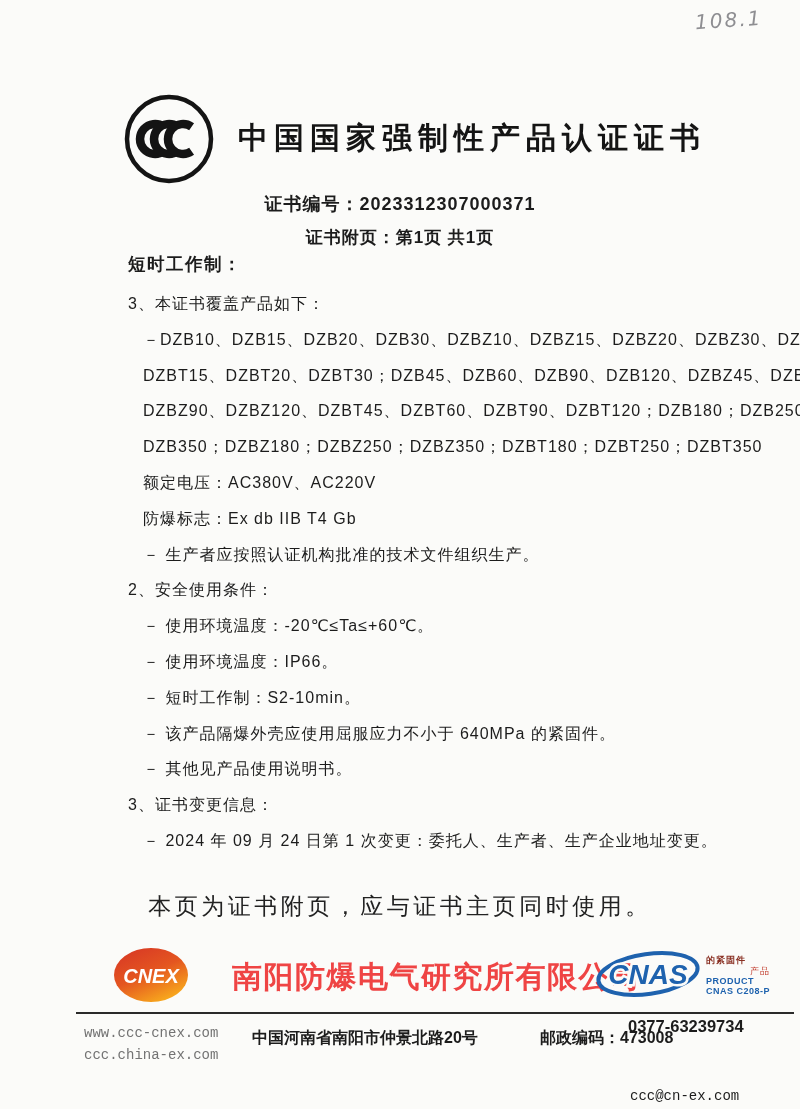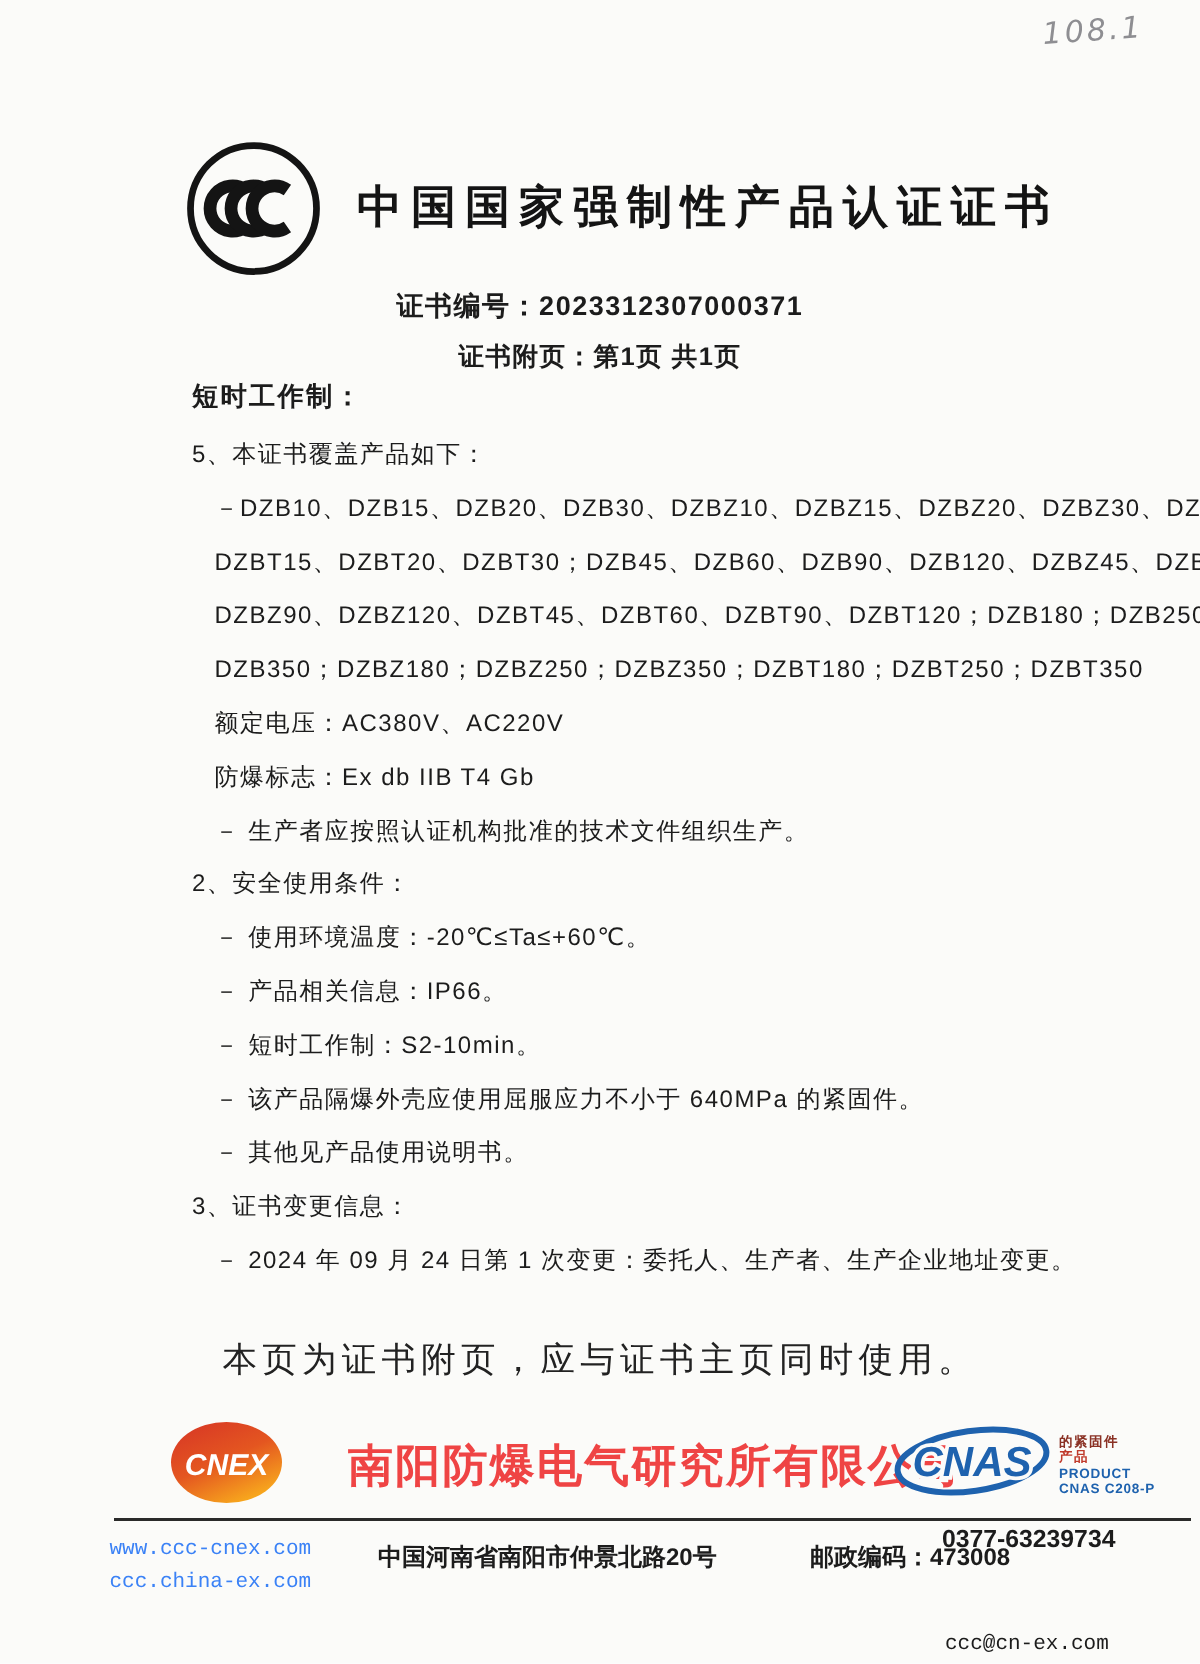--- a/index.html
+++ b/index.html
@@ -49,28 +49,28 @@
   .cnex-logo{position:absolute;left:112px;top:945px;}
   .company{
     position:absolute;left:232px;top:957px;
     font-size:30px;font-weight:bold;letter-spacing:1.5px;color:#ef4444;
     white-space:nowrap;
   }
   .cnas-wrap{position:absolute;left:594px;top:945px;display:flex;align-items:center;}
   .cnas-logo{flex:0 0 auto;}
   .cnas-text{margin-left:4px;line-height:1.15;}
   .cnas-text .cn{font-size:9px;color:#8a3124;font-weight:bold;letter-spacing:1px;}
-  .cnas-text .cn2{font-size:9px;color:#c03a2b;font-weight:bold;letter-spacing:1px;}
+  .cnas-text .cn2{font-size:9px;color:#c03a2b;font-weight:normal;letter-spacing:1px;text-align:right;}
   .cnas-text .en{font-size:9px;color:#1e62ae;font-weight:bold;letter-spacing:0.5px;}
   
   .hr-line{position:absolute;top:1012px;left:76px;width:718px;border-top:2.5px solid #2a2a2a;}
   .web-block{
-    position:absolute;left:73px;top:1022px;
+    position:absolute;left:84px;top:1022px;
     font-family:"Liberation Mono","DejaVu Sans Mono",monospace;
-    font-size:14px;line-height:22px;color:#3b82f6;white-space:nowrap;
+    font-size:14px;line-height:22px;color:#737373;white-space:nowrap;
   }
   .addr{position:absolute;left:252px;top:1028px;font-size:16px;font-weight:bold;white-space:nowrap;text-align:center;}
   .postal{position:absolute;left:540px;top:1028px;font-size:16px;font-weight:bold;white-space:nowrap;}
   .phone{position:absolute;left:628px;top:1017px;font-size:16.5px;font-weight:bold;white-space:nowrap;}
   .email{
     position:absolute;left:630px;top:1040px;
     font-family:"Liberation Mono","DejaVu Sans Mono",monospace;
     font-size:14px;white-space:nowrap;margin-top:48px;
   }
 </style>
@@ -92,31 +92,31 @@
     </svg>
   </span>
 
   <div class="title">中国国家强制性产品认证证书</div>
 
   <div class="cert-line1">证书编号：2023312307000371</div>
   <div class="cert-line2">证书附页：第1页 共1页</div>
 
   <div class="content">
     <div class="heading">短时工作制：</div>
-    <p class="l1">5、本证书覆盖产品如下：</p>
+    <p class="l1">3、本证书覆盖产品如下：</p>
     <p class="l2">－DZB10、DZB15、DZB20、DZB30、DZBZ10、DZBZ15、DZBZ20、DZBZ30、DZBT10、</p>
     <p class="l2">DZBT15、DZBT20、DZBT30；DZB45、DZB60、DZB90、DZB120、DZBZ45、DZBZ60、</p>
     <p class="l2">DZBZ90、DZBZ120、DZBT45、DZBT60、DZBT90、DZBT120；DZB180；DZB250；</p>
     <p class="l2">DZB350；DZBZ180；DZBZ250；DZBZ350；DZBT180；DZBT250；DZBT350</p>
     <p class="l2">额定电压：AC380V、AC220V</p>
     <p class="l2">防爆标志：Ex db IIB T4 Gb</p>
     <p class="l2">－ 生产者应按照认证机构批准的技术文件组织生产。</p>
     <p class="l1">2、安全使用条件：</p>
     <p class="l2">－ 使用环境温度：-20℃≤Ta≤+60℃。</p>
-    <p class="l2">－ 产品相关信息：IP66。</p>
+    <p class="l2">－ 使用环境温度：IP66。</p>
     <p class="l2">－ 短时工作制：S2-10min。</p>
     <p class="l2">－ 该产品隔爆外壳应使用屈服应力不小于 640MPa 的紧固件。</p>
     <p class="l2">－ 其他见产品使用说明书。</p>
     <p class="l1">3、证书变更信息：</p>
     <p class="l2">－ 2024 年 09 月 24 日第 1 次变更：委托人、生产者、生产企业地址变更。</p>
   </div>
 
   <div class="notice">本页为证书附页，应与证书主页同时使用。</div>
 
   <span class="cnex-logo">

